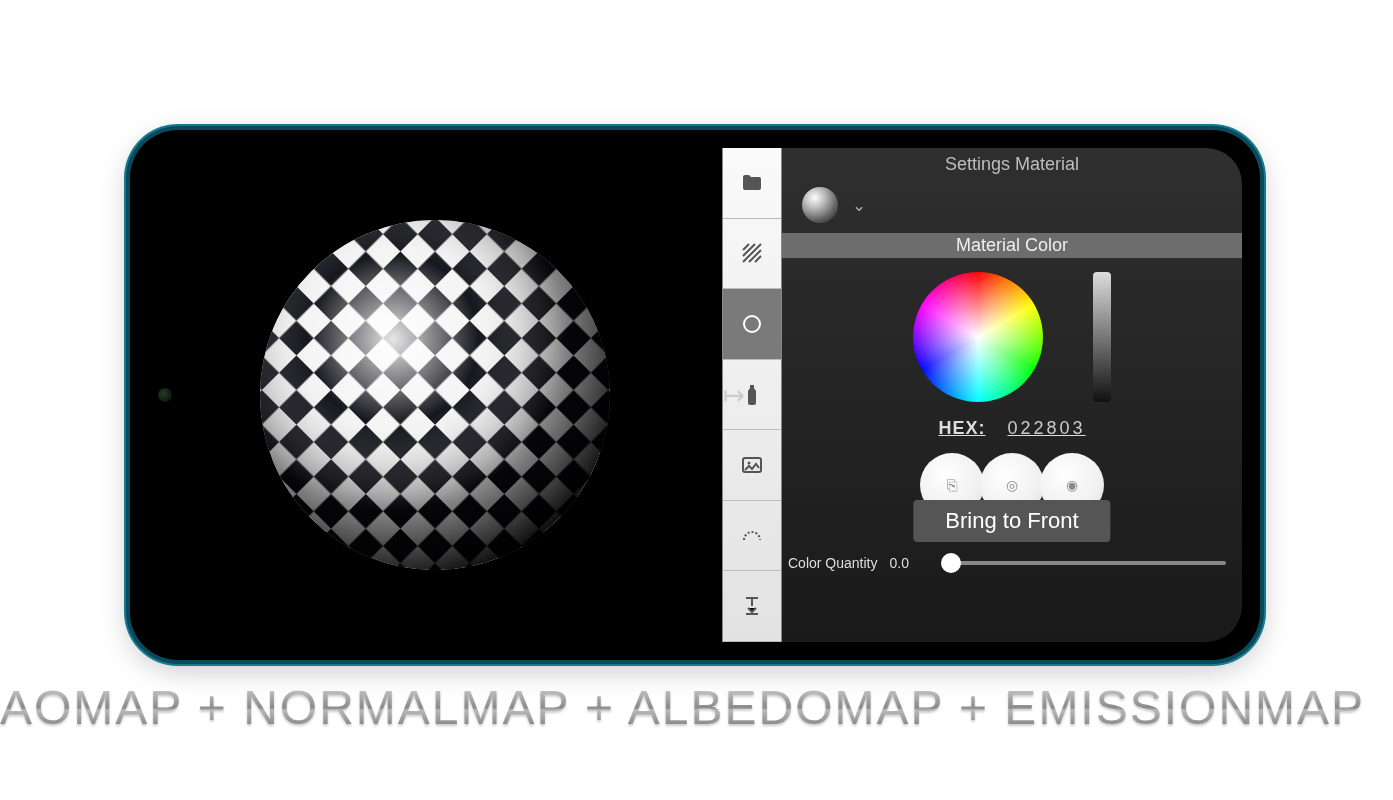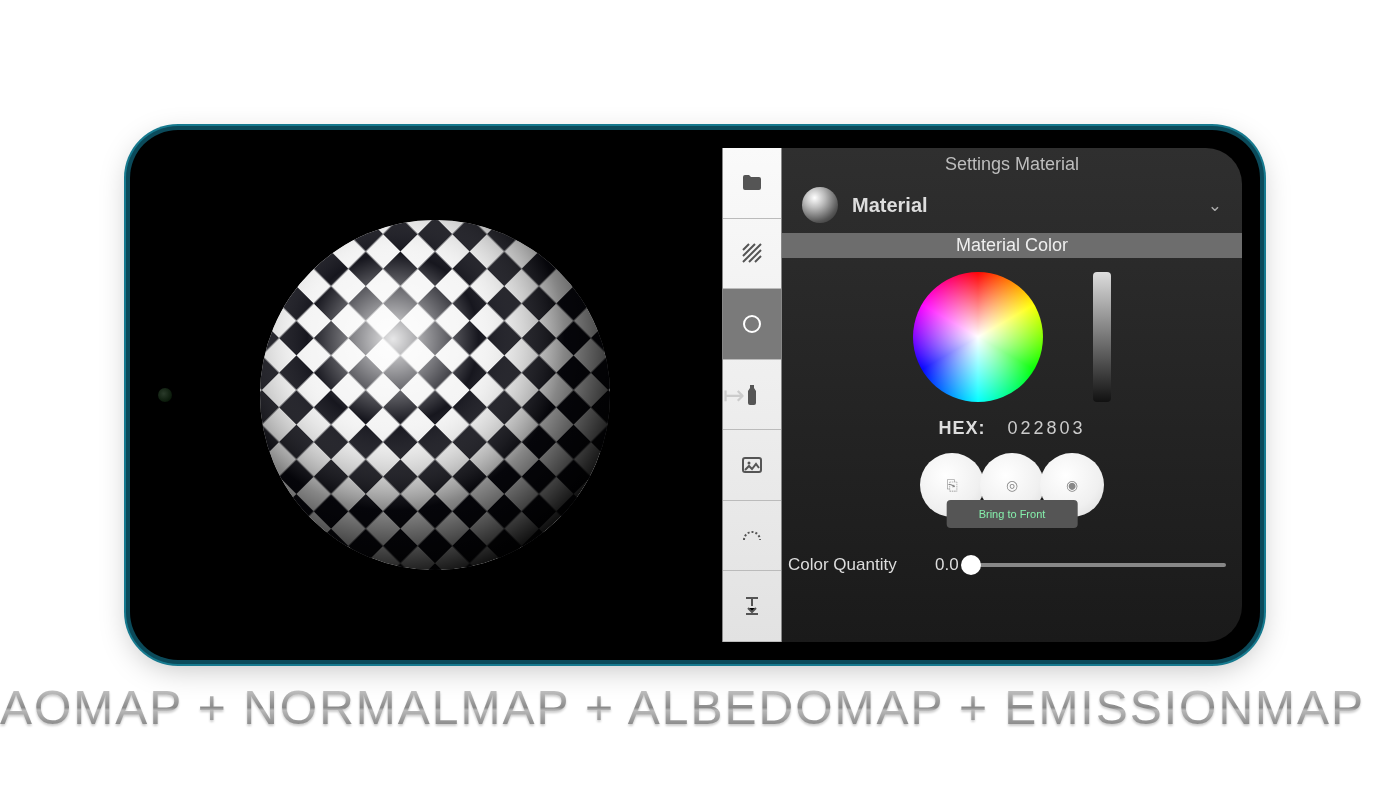--- a/index.html
+++ b/index.html
@@ -163,20 +163,21 @@
     background: linear-gradient(#ddd, #111);
   }
 
   .hex-row {
     display: flex;
     justify-content: center;
     gap: 22px;
     padding: 10px 0 14px;
     font-size: 18px;
     letter-spacing: 1px;
+    text-decoration: underline;
   }
   .hex-label { font-weight: 700; }
   .hex-val { color: #ccc; letter-spacing: 3px; }
 
   .circle-row {
     display: flex;
     justify-content: center;
     gap: -4px;
     position: relative;
     padding-bottom: 8px;
@@ -188,36 +189,36 @@
     display: flex; align-items: center; justify-content: center;
     font-size: 14px; color: #888;
     cursor: pointer;
   }
 
   .tooltip {
     position: absolute;
     left: 50%; transform: translateX(-50%);
     top: 352px;
     background: #555;
-    color: #86efac;
+    color: #ffffff;
     padding: 8px 32px;
     border-radius: 4px;
-    font-size: 11px;
+    font-size: 22px;
     white-space: nowrap;
   }
 
   .slider-row {
     display: flex;
     align-items: center;
     gap: 12px;
     padding: 30px 16px 0 6px;
-    font-size: 17px;
+    font-size: 14px;
   }
   .slider-label { color: #ddd; white-space: nowrap; }
-  .slider-val { width: 50px; text-align: right; color: #ddd; }
+  .slider-val { width: 50px; text-align: left; color: #ddd; }
   .slider-track {
     flex: 1;
     height: 4px;
     background: #888;
     border-radius: 2px;
     position: relative;
   }
   .slider-thumb {
     position: absolute; left: 0; top: 50%;
     width: 20px; height: 20px; border-radius: 50%;
@@ -314,21 +315,20 @@
             <path stroke="currentColor" stroke-width="2" d="M6 4h12M12 4v8M8 14l4 4 4-4M6 20h12"></path>
           </svg>
       </div>
     </div>
 
     <div class="inspector">
       <div class="insp-title">Settings Material</div>
 
       <div class="mat-row">
         <div class="mat-swatch"></div>
-        <div class="mat-name">Material</div>
         <div class="chev">⌄</div>
       </div>
 
       <div class="section-hdr">Material Color</div>
 
       <div class="picker-area">
         <div class="color-wheel"></div>
         <div class="value-bar"></div>
       </div>
 

